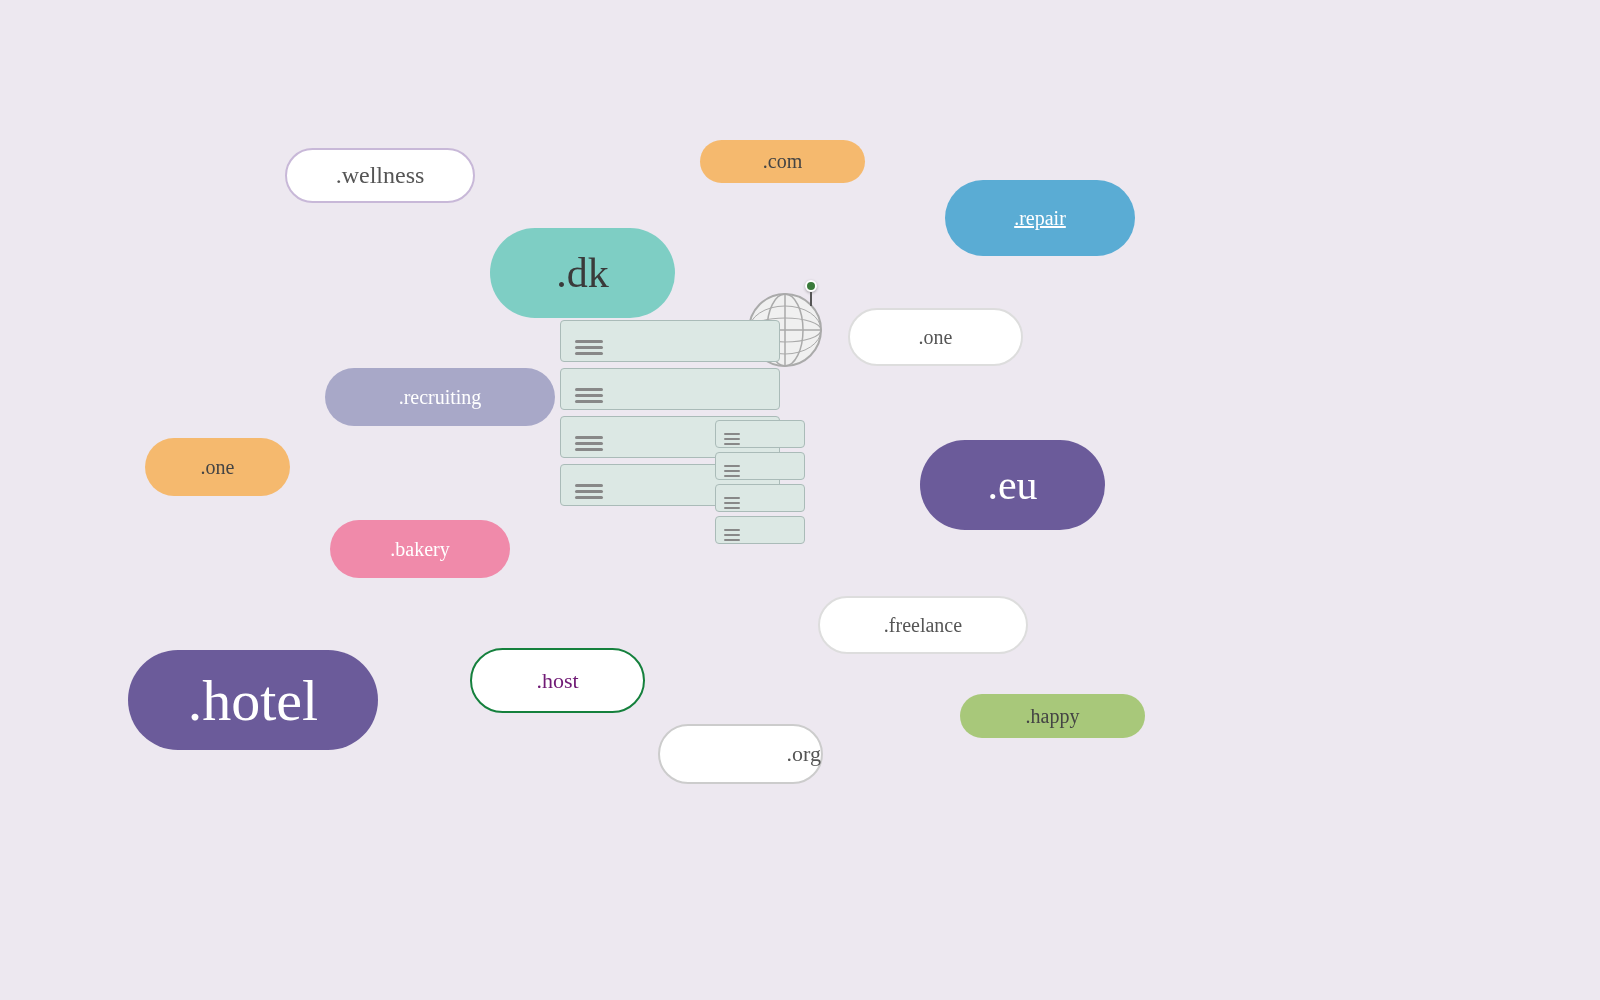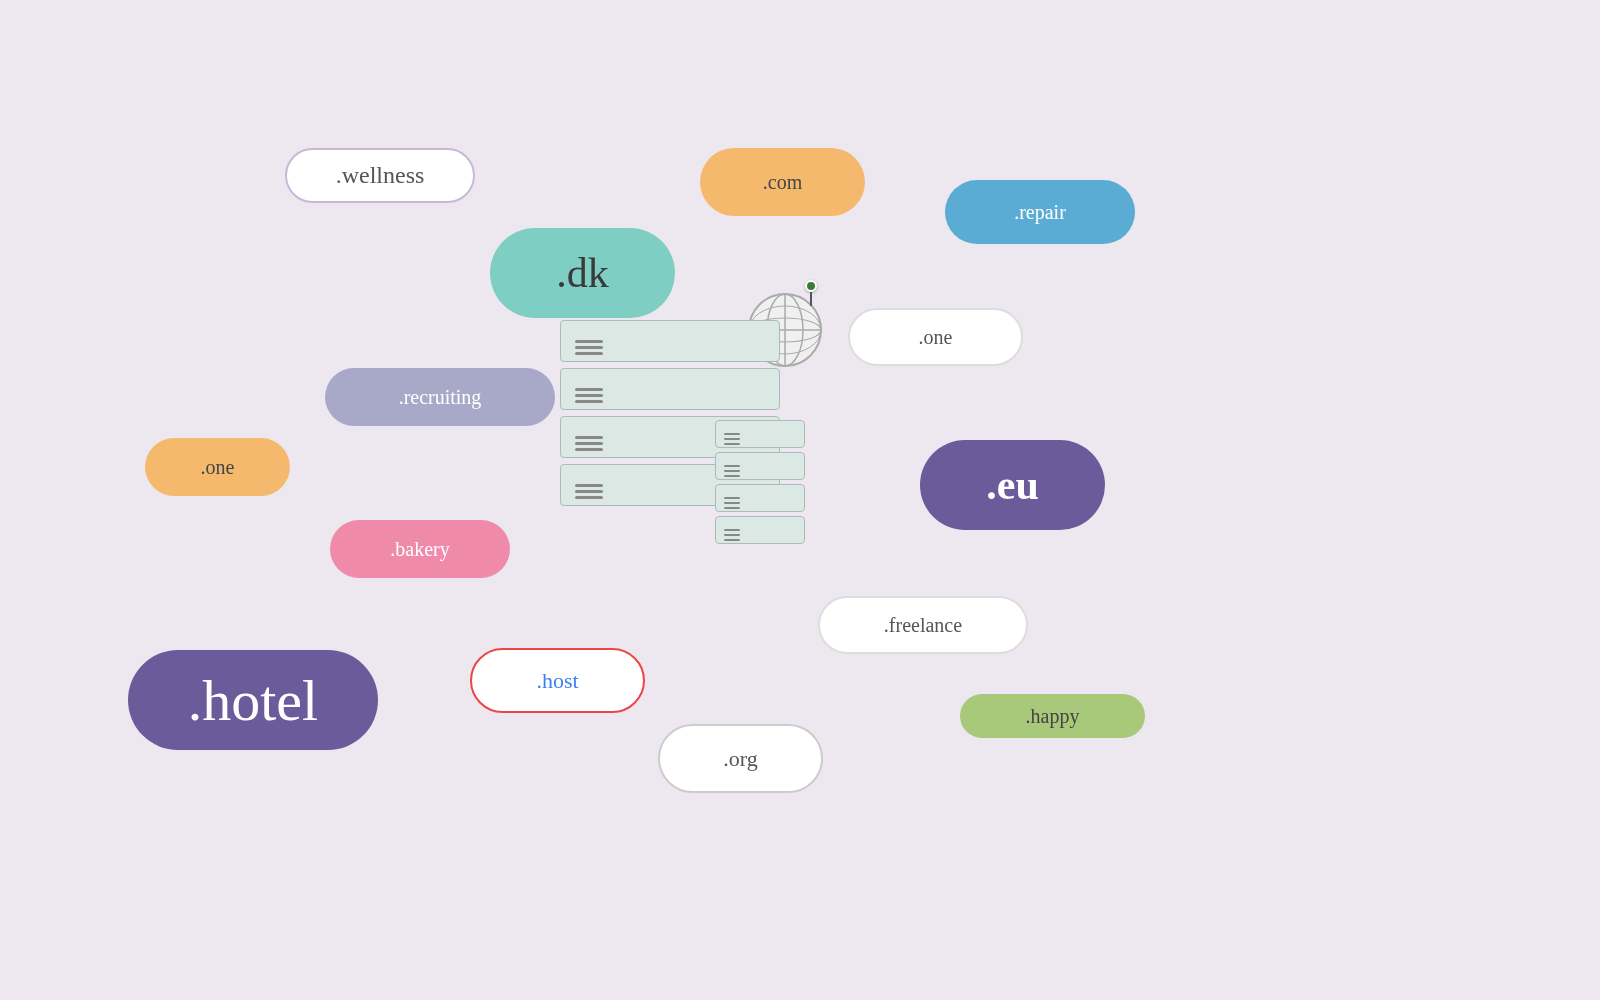--- a/index.html
+++ b/index.html
@@ -25,31 +25,31 @@
     }
 
     .bubble-wellness {
       left: 285px; top: 148px;
       width: 190px; height: 55px;
       background: #fff; border: 2px solid #c8b8d8;
       font-size: 24px; color: #555;
     }
 
     .bubble-com {
-      left: 700px; top: 148px;
-      width: 165px; height: 68px;
+      left: 700px; top: 140px;
+      width: 165px; height: 43px;
       background: #f5b96e;
       font-size: 20px; color: #444;
     }
 
     .bubble-repair {
       left: 945px; top: 180px;
-      width: 190px; height: 64px;
+      width: 190px; height: 76px;
       background: #5aacd4;
-      font-size: 20px; color: #fff;
+      font-size: 20px; color: #fff; text-decoration: underline;
     }
 
     .bubble-dk {
       left: 490px; top: 228px;
       width: 185px; height: 90px;
       background: #7ecec4;
       font-size: 42px; color: #3a3a3a;
       border-radius: 60px;
       align-items: center;
     }
@@ -67,21 +67,20 @@
       background: #a8a8c8;
       font-size: 20px; color: #fff;
     }
 
     .bubble-eu {
       left: 920px; top: 440px;
       width: 185px; height: 90px;
       background: #6b5b9a;
       font-size: 42px; color: #fff;
       border-radius: 60px;
-      font-weight: bold;
     }
 
     .bubble-one-orange {
       left: 145px; top: 438px;
       width: 145px; height: 58px;
       background: #f5b96e;
       font-size: 20px; color: #444;
     }
 
     .bubble-bakery {
@@ -102,36 +101,36 @@
       left: 128px; top: 650px;
       width: 250px; height: 100px;
       background: #6b5b9a;
       font-size: 58px; color: #fff;
       border-radius: 65px;
     }
 
     .bubble-host {
       left: 470px; top: 648px;
       width: 175px; height: 65px;
-      background: #fff; border: 2px solid #ef4444;
-      font-size: 22px; color: #3b82f6;
+      background: #fff; border: 2px solid #15803d;
+      font-size: 22px; color: #701a75;
     }
 
     .bubble-happy {
       left: 960px; top: 694px;
       width: 185px; height: 44px;
       background: #a8c87a;
       font-size: 20px; color: #444; justify-content: center;
     }
 
     .bubble-org {
       left: 658px; top: 724px;
-      width: 165px; height: 69px;
+      width: 165px; height: 60px;
       background: #fff; border: 2px solid #ccc;
-      font-size: 22px; color: #555;
+      font-size: 22px; color: #555; justify-content: flex-end;
     }
 
     
     .server-container {
       position: absolute;
       left: 560px;
       top: 320px;
       width: 260px;
       height: 240px;
     }

